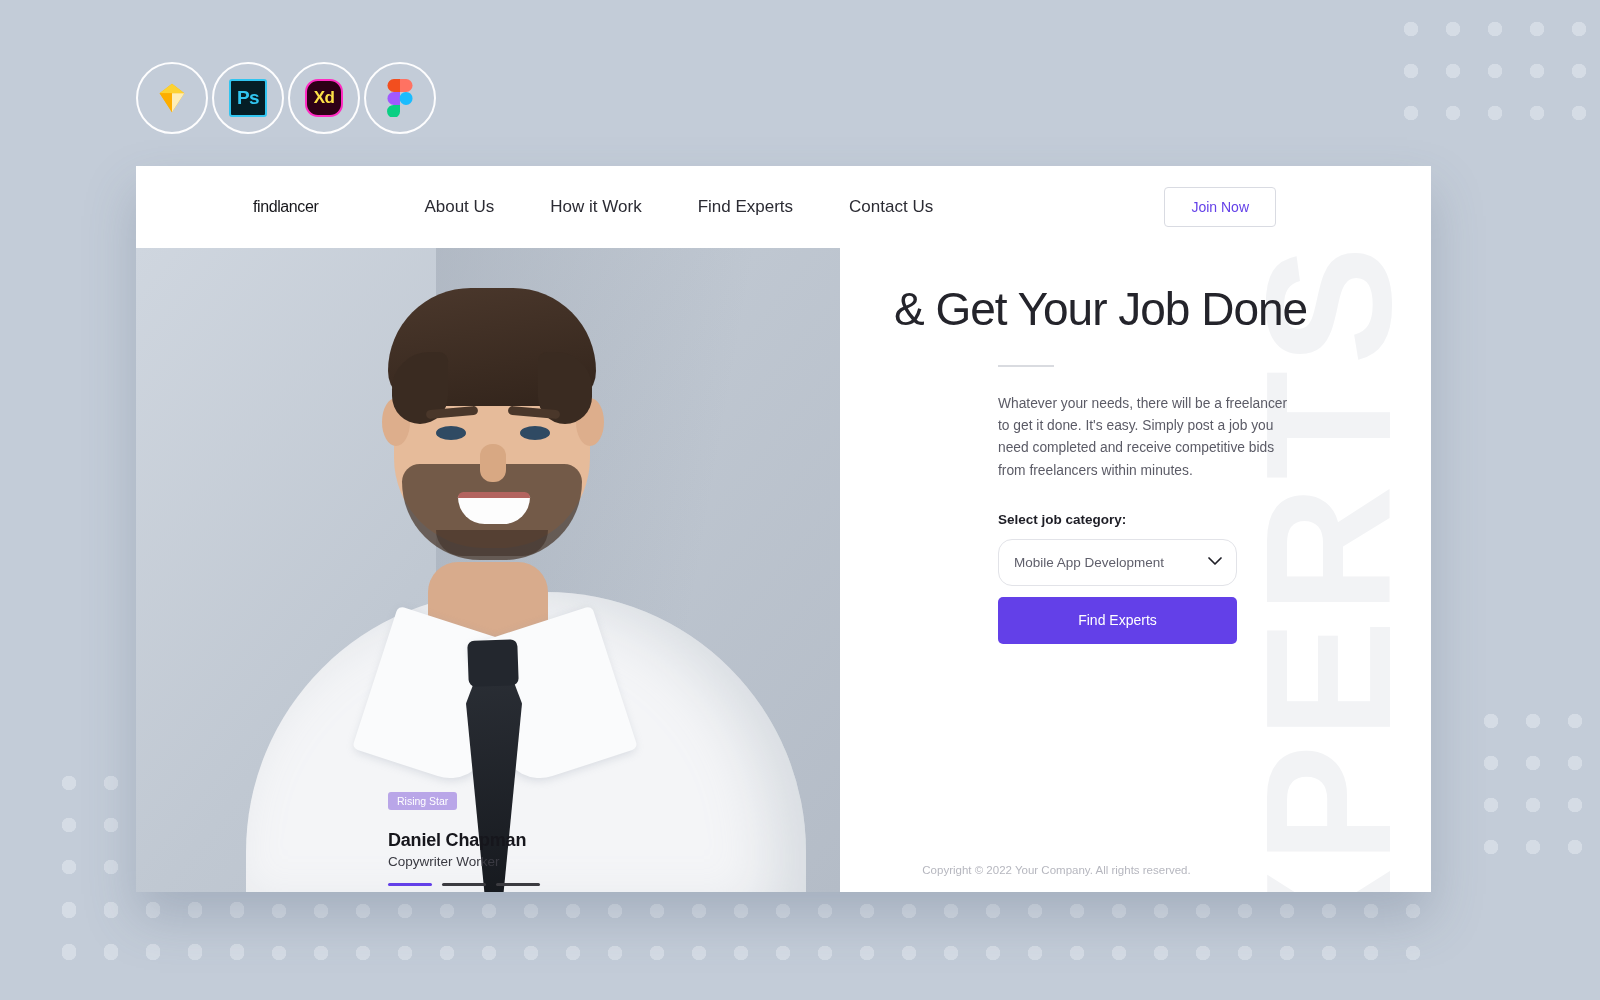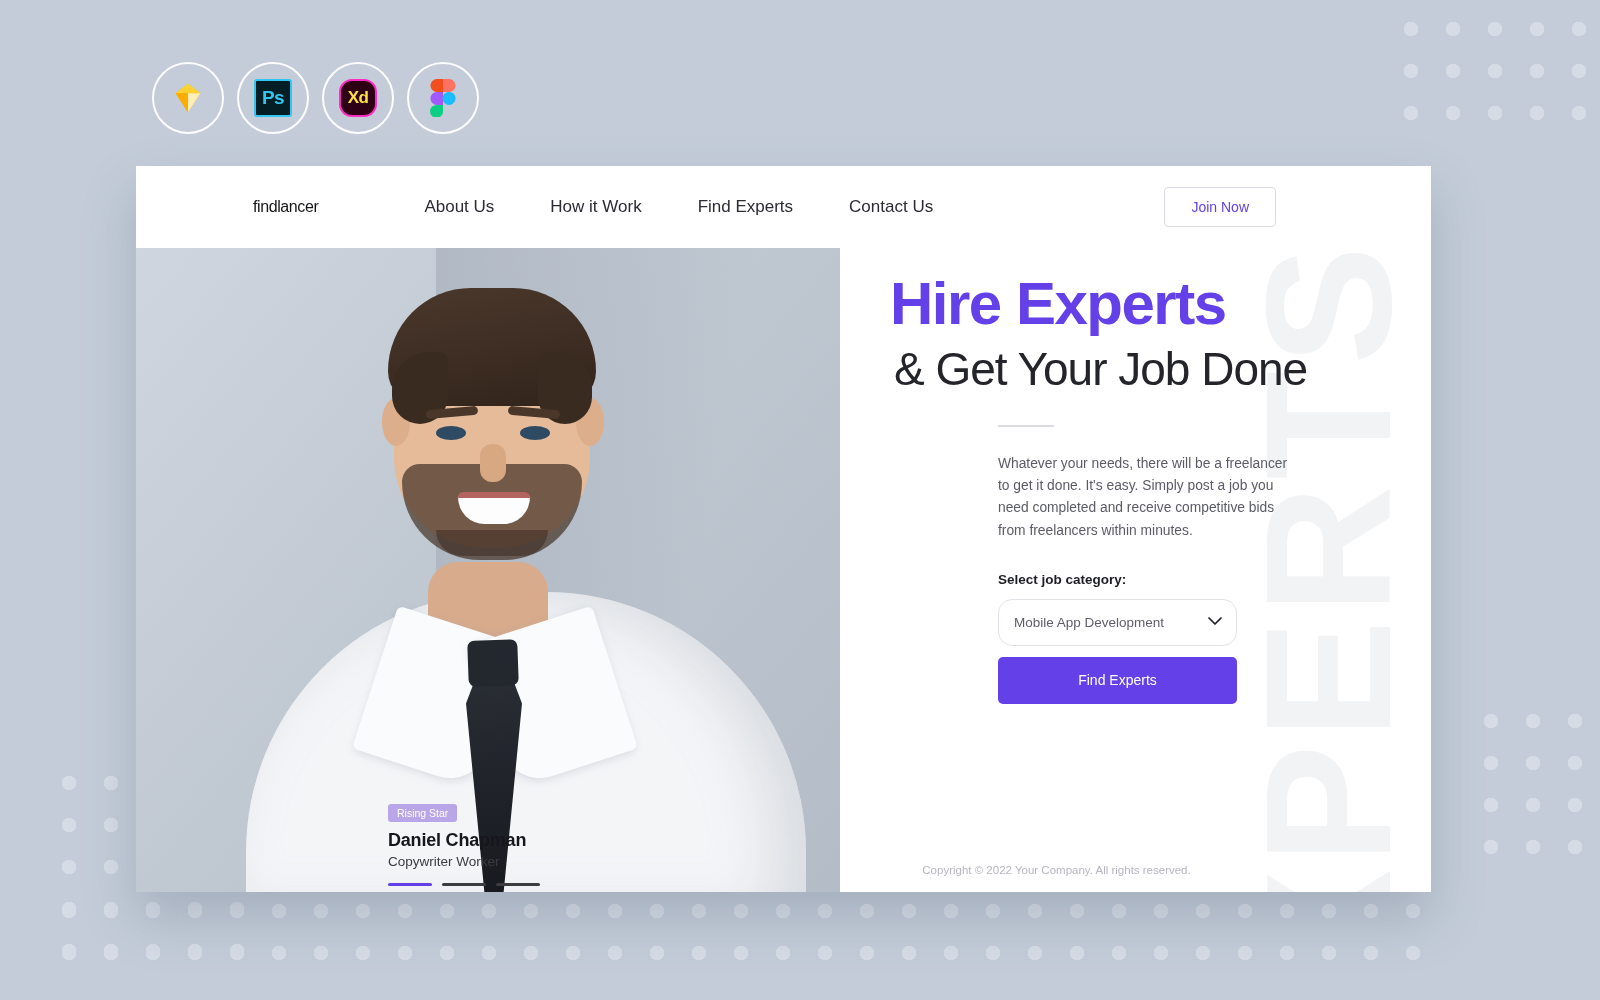--- a/index.html
+++ b/index.html
@@ -18,22 +18,22 @@
     background-position: 0 0;
     pointer-events:none;
   }
   #dots-top-right { top:8px; right:0; width:210px; height:120px; }
   #dots-bottom-left { left:48px; bottom:18px; width:220px; height:220px; }
   #dots-bottom-strip { left:48px; bottom:18px; width:1400px; height:92px; }
   #dots-right-mid { right:0; bottom:120px; width:130px; height:180px; }
 
   
   #tool-row {
-    position:absolute; top:62px; left:152px;
-    display:flex; gap:13px; z-index:6;
+    position:absolute; top:62px; left:136px;
+    display:flex; gap:4px; z-index:6;
   }
   .tool-circle {
     width:72px; height:72px; border-radius:50%;
     border:2px solid #fdfdfe;
     display:flex; align-items:center; justify-content:center;
     background:transparent;
   }
   .tool-glyph { width:38px; height:38px; display:block; }
   .ps-box, .xd-box {
     width:38px; height:38px; display:flex;
@@ -152,21 +152,21 @@
     background:#fdfdfd; border-radius:6px 6px 30px 30px;
     border-top:6px solid #b3645f;
   }
   .p-chin { position:absolute; left:300px; top:282px; width:112px; height:26px; background:rgba(60,44,34,.55); border-radius:0 0 60px 60px;}
 
   
   #profile-overlay { position:absolute; left:252px; bottom:6px; z-index:4; }
   #rising-star-badge {
     display:inline-block; background:#b9a6e8; color:#ffffff;
     font-size:10.5px; padding:3px 9px; border-radius:3px;
-    margin-bottom:8px; font-weight:500;
+    margin-bottom:20px; font-weight:500;
   }
   #profile-name { font-size:18px; font-weight:bold; color:#16161c; letter-spacing:-.2px; }
   #profile-role { font-size:13.5px; color:#3a3a42; margin-top:3px; }
   #slider-dots { display:flex; gap:10px; margin-top:14px; }
   .slider-bar { width:44px; height:3px; border-radius:2px; }
   .slider-bar.active { background:#6340e8; }
   .slider-bar.inactive { background:#3b3b40; }
 
   
   #hero-right {
@@ -298,21 +298,20 @@
       <div id="slider-dots">
         <div class="slider-bar active"></div>
         <div class="slider-bar inactive"></div>
         <div class="slider-bar inactive"></div>
       </div>
     </div>
 
     <div id="hero-right">
       <div id="watermark">EXPERTS</div>
       <div id="hero-inner">
-        <h1 id="headline-1">Hire Experts</h1>
         <h2 id="headline-2">&amp; Get Your Job Done</h2>
         <div id="divider"></div>
         <p id="hero-para">Whatever your needs, there will be a freelancer to get it done. It's easy. Simply post a job you need completed and receive competitive bids from freelancers within minutes.</p>
         <div id="form-label">Select job category:</div>
         <div id="category-select">
           <span id="category-value">Mobile App Development</span>
           <svg id="chevron-down" width="14" height="9" viewBox="0 0 14 9">
             <path d="M1 1l6 6 6-6" stroke="#1f1f27" stroke-width="1.7" fill="none" stroke-linecap="round" stroke-linejoin="round"></path>
           </svg>
         </div>

